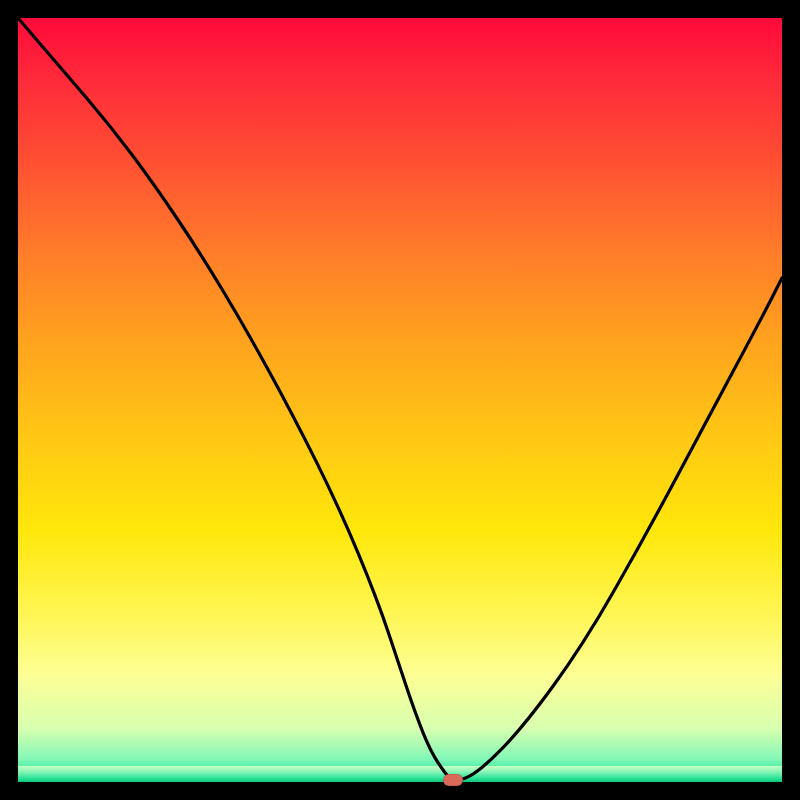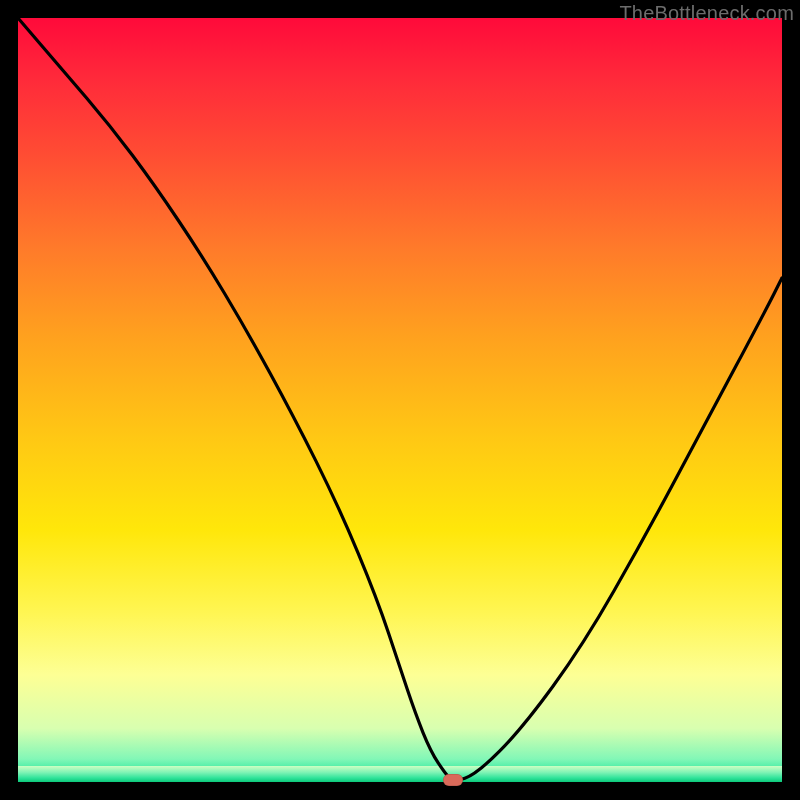--- a/index.html
+++ b/index.html
@@ -89,14 +89,13 @@
 
   <div class="plot"></div>
   <div class="minimum-strip"></div>
 
   <svg class="curve" viewBox="0 0 764 764" preserveAspectRatio="none">
     <path id="curve-path" fill="none" stroke="#000000" stroke-width="3.2" stroke-linecap="round" stroke-linejoin="round" d="M 0.0 0.0 Q 0.0 0.0 22.9 26.7 Q 45.8 53.5 68.8 80.2 Q 91.7 107.0 114.6 137.5 Q 137.5 168.1 160.4 202.5 Q 183.4 236.8 206.3 275.0 Q 229.2 313.2 252.1 355.3 Q 275.0 397.3 298.0 443.1 Q 320.9 489.0 340.0 534.8 Q 359.1 580.6 370.5 615.0 Q 382.0 649.4 389.6 672.3 Q 397.3 695.2 404.9 714.3 Q 412.6 733.4 420.2 744.9 Q 427.8 756.4 431.7 760.2 Q 435.5 764.0 446.9 760.2 Q 458.4 756.4 481.3 733.4 Q 504.2 710.5 534.8 668.5 Q 565.4 626.5 595.9 573.0 Q 626.5 519.5 657.0 462.2 Q 687.6 404.9 718.2 347.6 Q 748.7 290.3 756.4 275.0 T 764.0 259.8"></path>
   </svg>
 
   <div class="marker" id="min-marker" style="left: 443.48px; top: 774px; background: rgb(217, 106, 90);"></div>
 
-  <div class="watermark">TheBottleneck.com</div>
 </div>
 
 </body></html>

